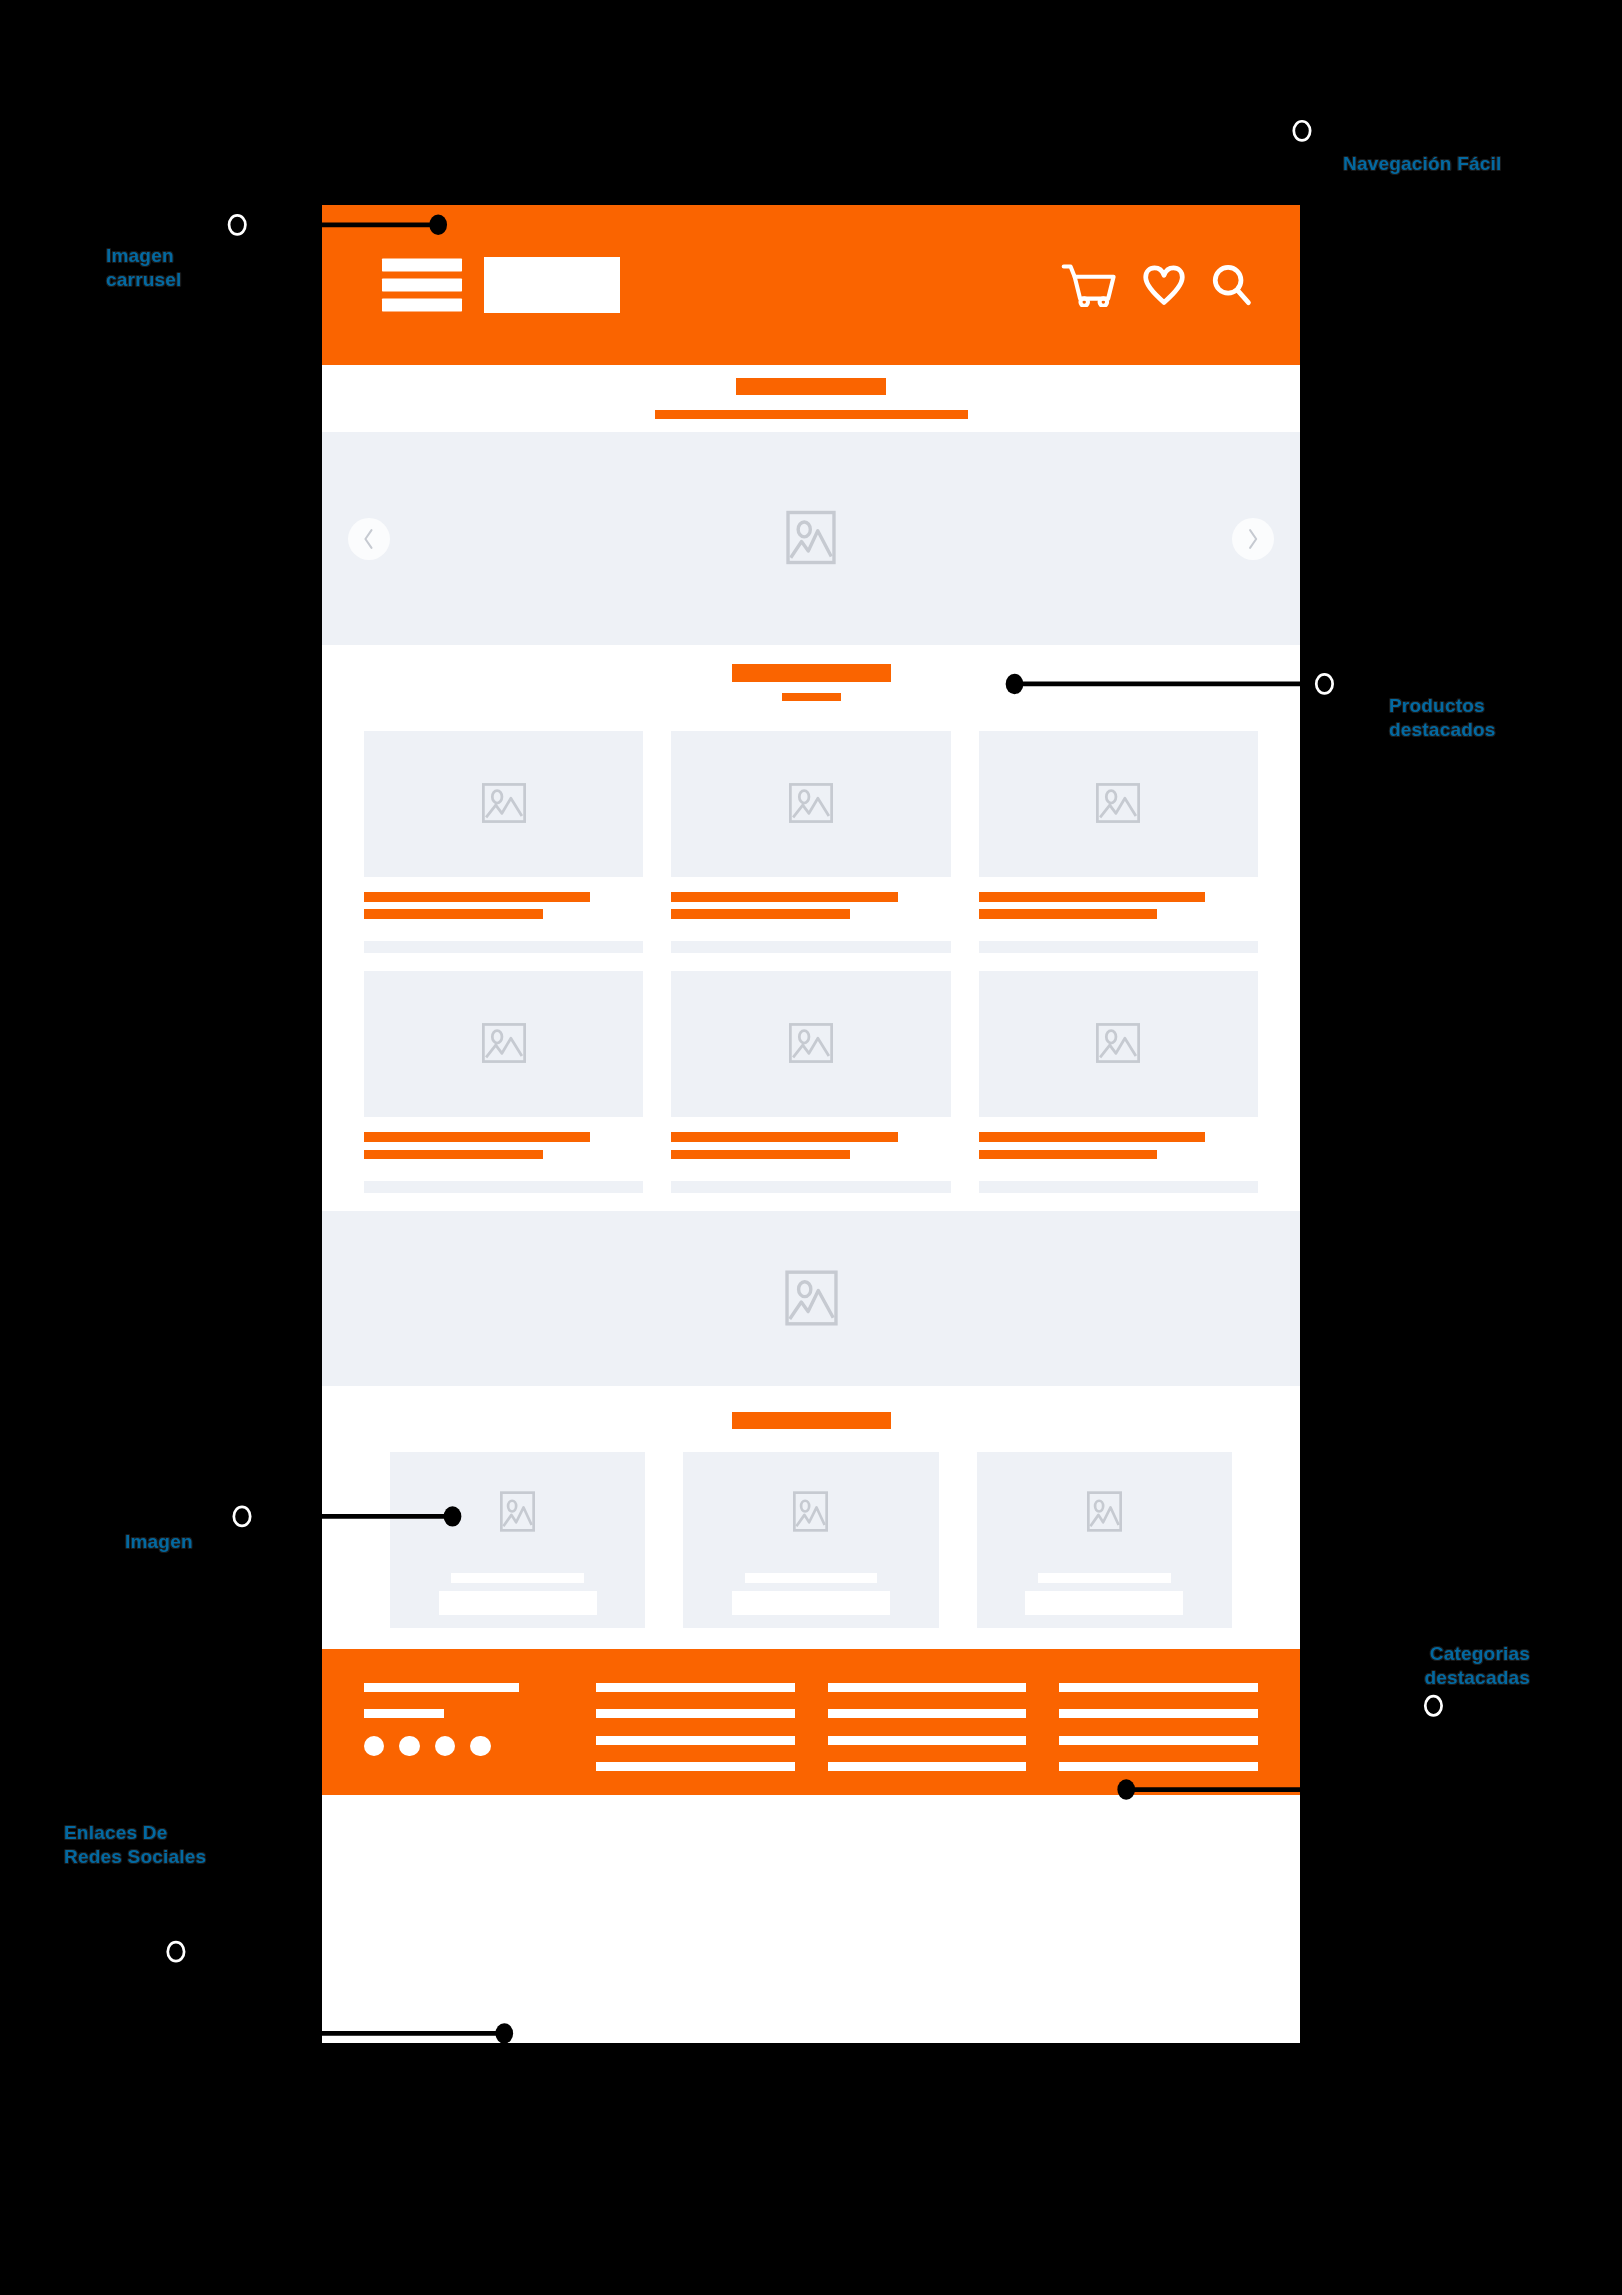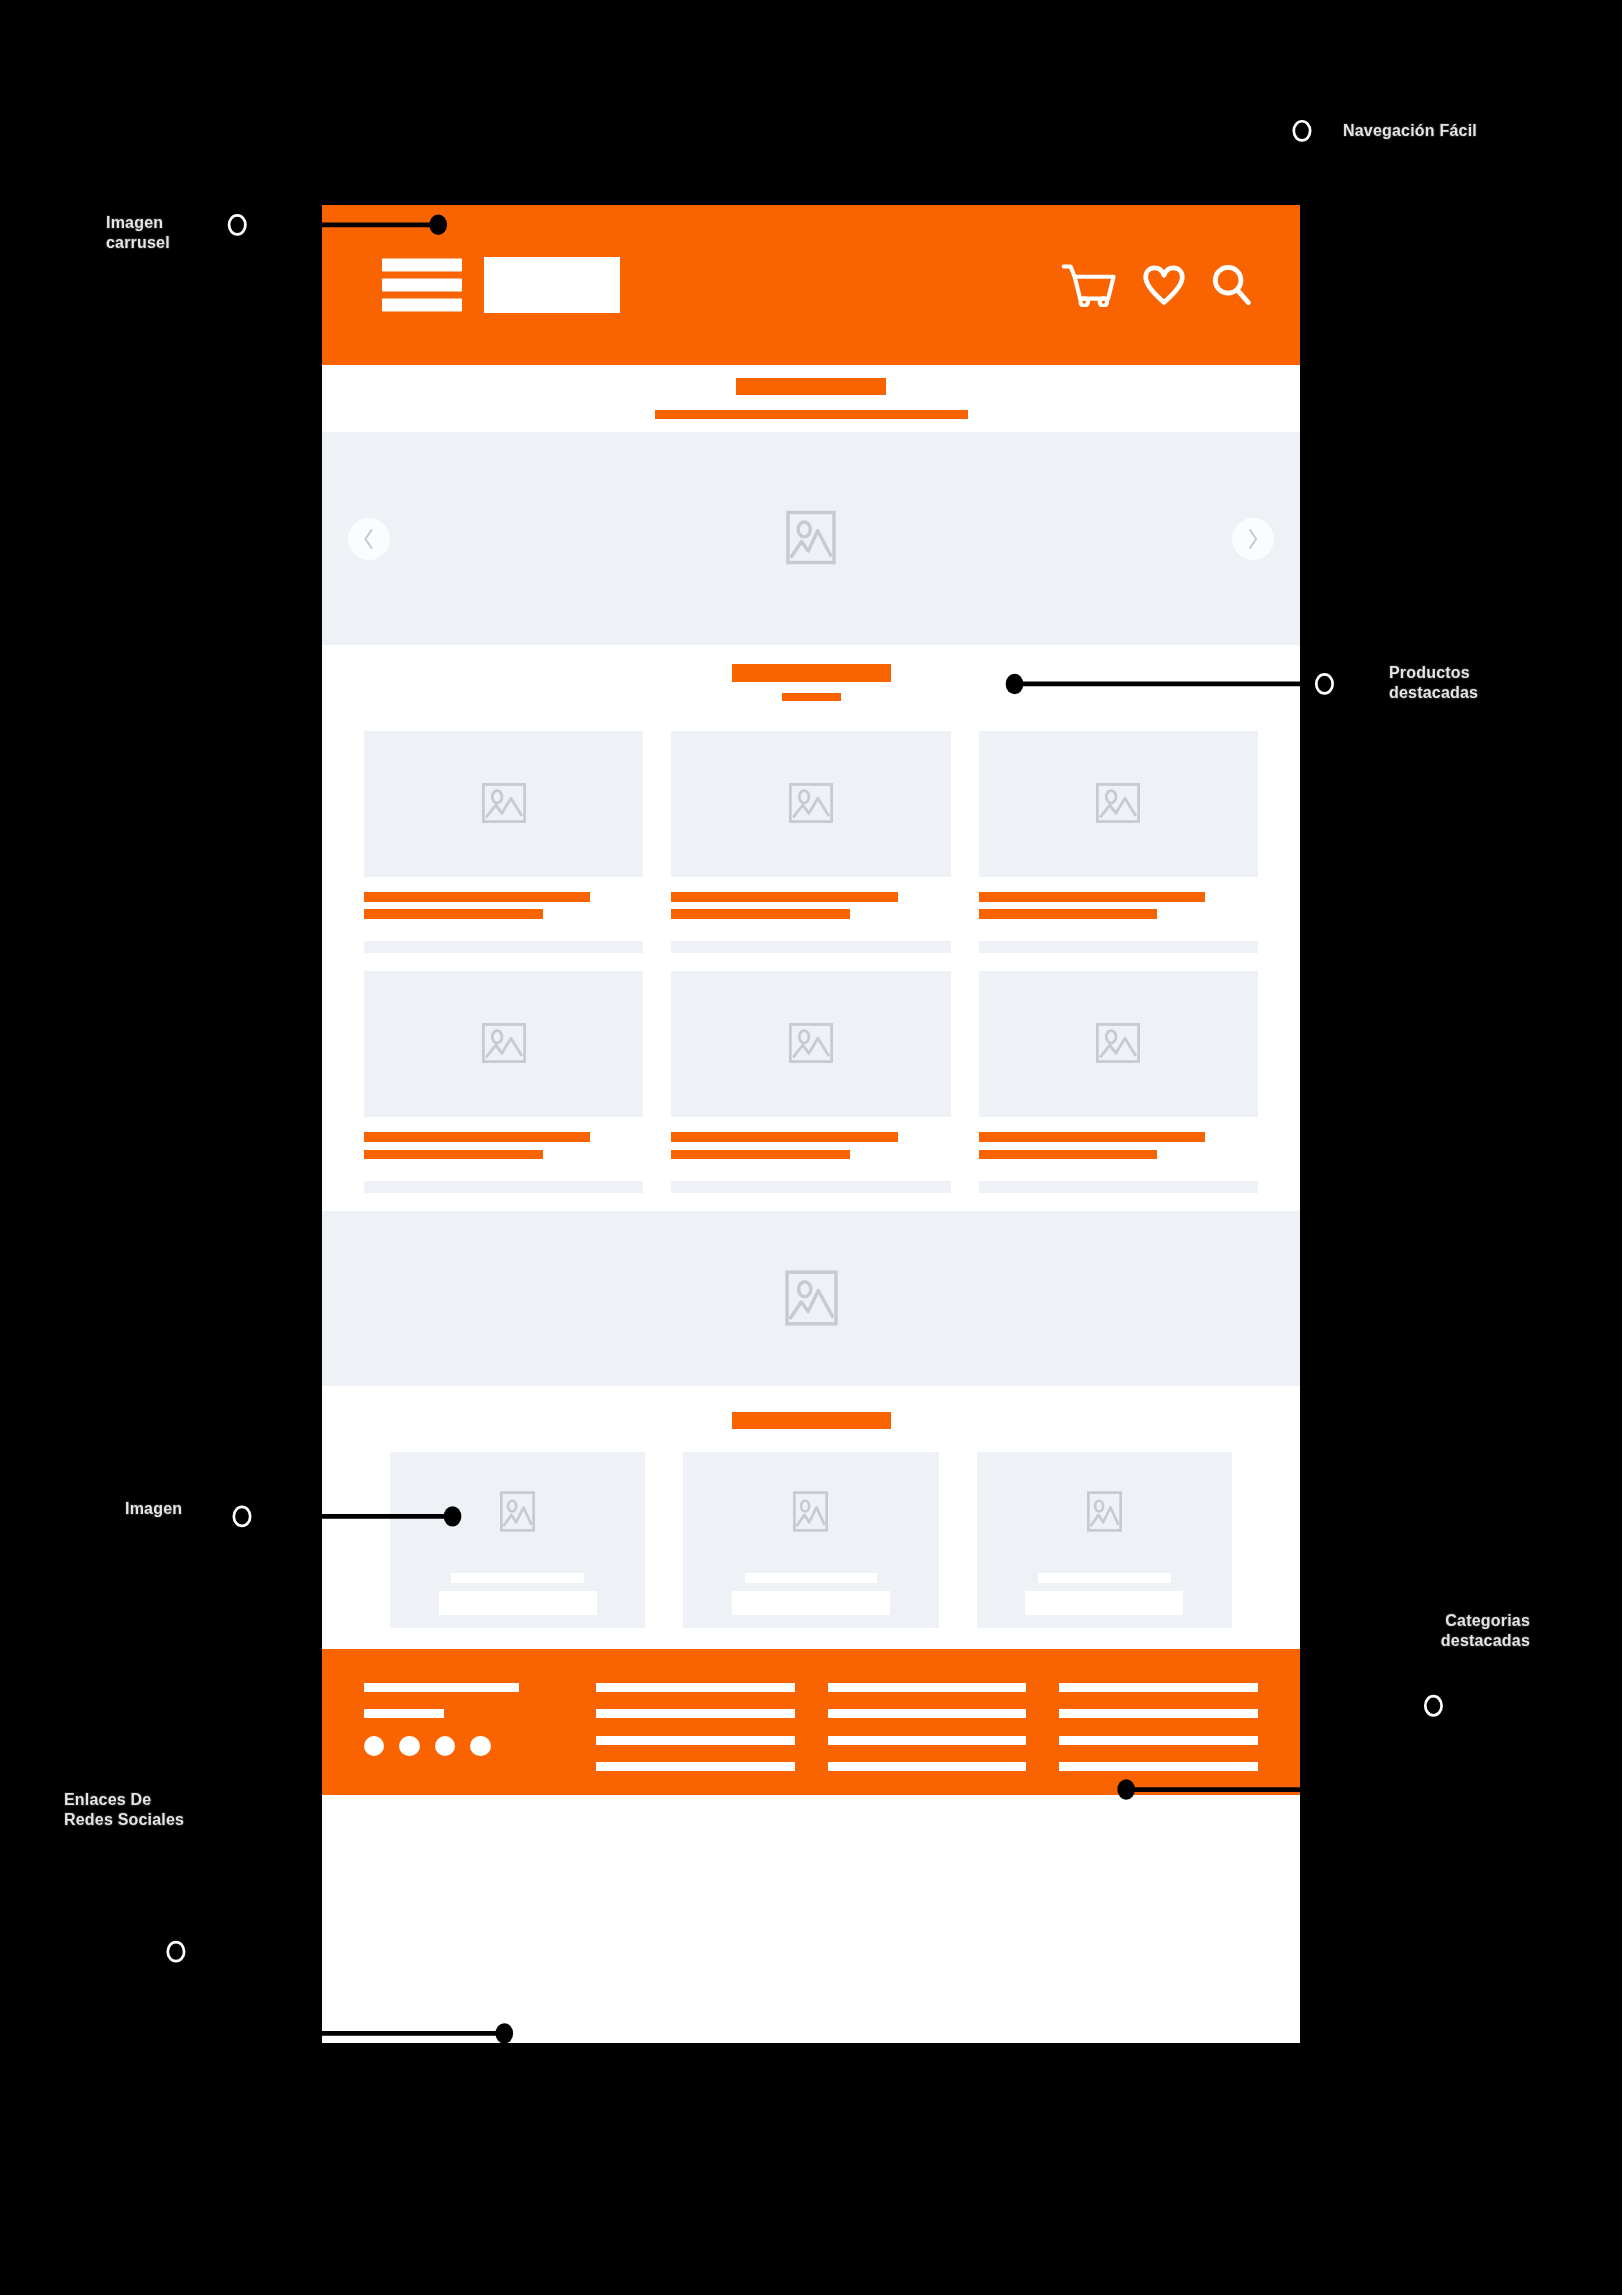--- a/index.html
+++ b/index.html
@@ -204,31 +204,32 @@
 
   
   #annots {
     position: absolute;
     left: 0; top: 0;
     width: 1623px; height: 2295px;
     pointer-events: none;
   }
   .alabel {
     position: absolute;
-    color: #e5e5e5;
-    font-size: 16px;
+    color: #0369a1;
+    font-size: 19px;
     font-weight: bold;
     line-height: 1.28;
     letter-spacing: 0.2px;
     white-space: pre-line;
     text-shadow:
        1.1px 0 0 #1a1a1a, -1.1px 0 0 #1a1a1a,
        0 1.1px 0 #1a1a1a, 0 -1.1px 0 #1a1a1a,
        0.8px 0.8px 0 #1a1a1a, -0.8px 0.8px 0 #1a1a1a,
        0.8px -0.8px 0 #1a1a1a, -0.8px -0.8px 0 #1a1a1a;
+    margin-top: 31px;
   }
   .al-right { text-align: left; }
   .al-left  { text-align: left; }
 </style>
 </head>
 <body>
 
 <div id="stage">
 
   <div id="mockup">
@@ -509,21 +510,21 @@
       <ellipse cx="258" cy="2865" rx="12" ry="14"></ellipse>
     </g>
   </svg>
 
   <div class="alabel al-right" style="left:1343px; top:121px;">Navegación Fácil</div>
 
   <div class="alabel al-left" style="left:106px; top:213px; width:129px;">Imagen
 carrusel</div>
 
   <div class="alabel al-right" style="left:1389px; top:663px; width:150px;">Productos
-destacadas</div>
+destacados</div>
 
   <div class="alabel al-left" style="left:125px; top:1499px; width:102px;">Imagen</div>
 
   <div class="alabel al-right" style="left:1360px; top:1611px; width:170px;text-align:right;">Categorias
 destacadas</div>
 
   <div class="alabel al-left" style="left:64px; top:1790px; width:184px;">Enlaces De
 Redes Sociales</div>
 
 </div>

